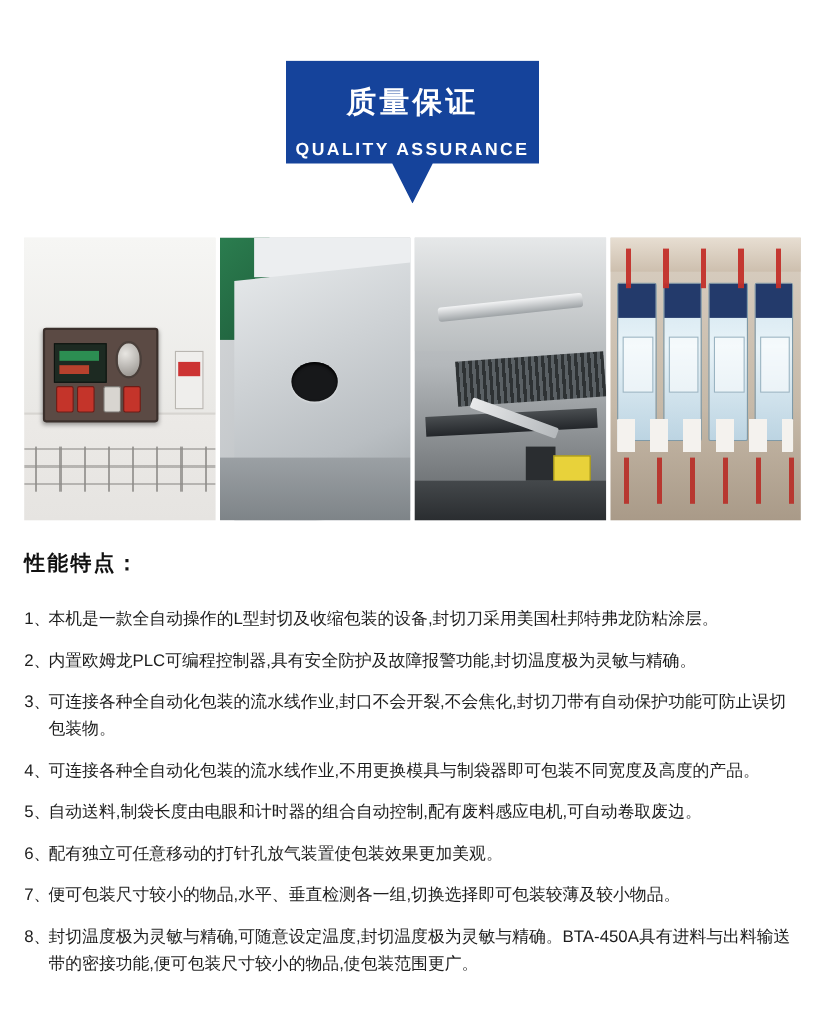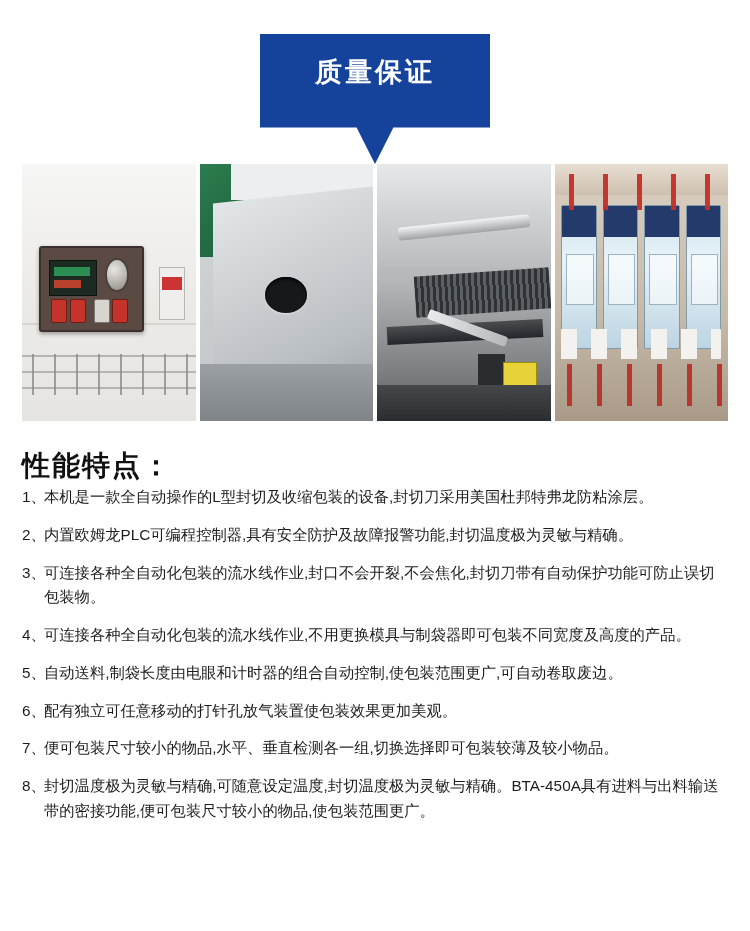--- a/index.html
+++ b/index.html
@@ -11,24 +11,24 @@
     height: 931px;
     background: #ffffff;
     font-family: "Liberation Sans", sans-serif;
     color: #1a1a1a;
     overflow: hidden;
   }
 
   
   .banner-wrap {
     position: relative;
-    height: 164px;
+    height: 216px;
     display: flex;
     justify-content: center;
-    align-items: flex-end;
+    align-items: flex-start;
   }
   .banner {
     position: relative;
     width: 230px;
     height: 130px;
     margin-top: 55px;
   }
   .banner-shape {
     position: absolute;
     inset: 0;
@@ -228,22 +228,22 @@
     background:
       repeating-linear-gradient(90deg, #f4f2ee 0 16px, transparent 16px 30px);
     border-radius:1px;
   }
 
   
   .features {
     padding: 26px 22px 0 22px;
   }
   .features h2 {
-    margin: 0 0 0 0;
-    font-size: 28px;
+    margin: 0 0 26px 0;
+    font-size: 19px;
     font-weight: bold;
     letter-spacing: 2px;
     color: #111;
   }
   .feature-list {
     list-style: none;
     margin: 0;
     padding: 0;
   }
   .feature-list li {
@@ -264,20 +264,21 @@
   }
 </style>
 </head>
 <body>
 
 <div class="banner-wrap">
   <div class="banner">
     <div class="banner-shape"></div>
     <div class="banner-inner">
       <div class="banner-cn">质量保证</div>
+      <div class="banner-en">QUALITY ASSURANCE</div>
     </div>
   </div>
 </div>
 
 <div class="photo-strip">
 
   <div class="photo p1">
     <div class="wall"></div>
     <div class="panel">
       <div class="screen">
@@ -343,21 +344,21 @@
     <li>
       <span class="feature-num">3、</span>
       <span class="feature-text">可连接各种全自动化包装的流水线作业,封口不会开裂,不会焦化,封切刀带有自动保护功能可防止误切包装物。</span>
     </li>
     <li>
       <span class="feature-num">4、</span>
       <span class="feature-text">可连接各种全自动化包装的流水线作业,不用更换模具与制袋器即可包装不同宽度及高度的产品。</span>
     </li>
     <li>
       <span class="feature-num">5、</span>
-      <span class="feature-text">自动送料,制袋长度由电眼和计时器的组合自动控制,使包装范围更广,可自动卷取废边。</span>
+      <span class="feature-text">自动送料,制袋长度由电眼和计时器的组合自动控制,配有废料感应电机,可自动卷取废边。</span>
     </li>
     <li>
       <span class="feature-num">6、</span>
       <span class="feature-text">配有独立可任意移动的打针孔放气装置使包装效果更加美观。</span>
     </li>
     <li>
       <span class="feature-num">7、</span>
       <span class="feature-text">便可包装尺寸较小的物品,水平、垂直检测各一组,切换选择即可包装较薄及较小物品。</span>
     </li>
     <li>

